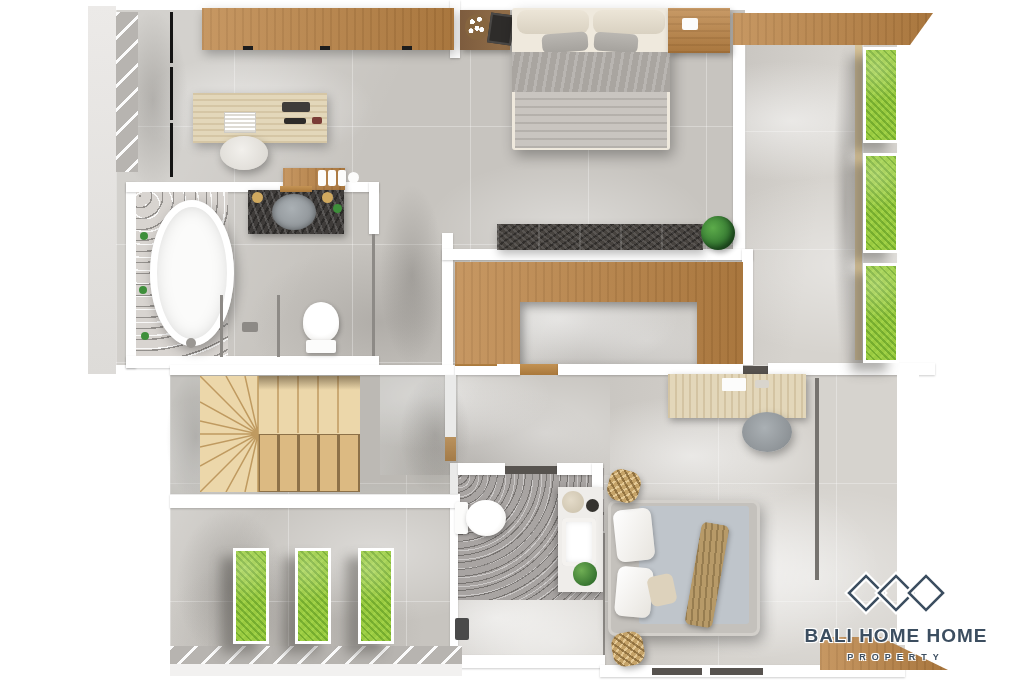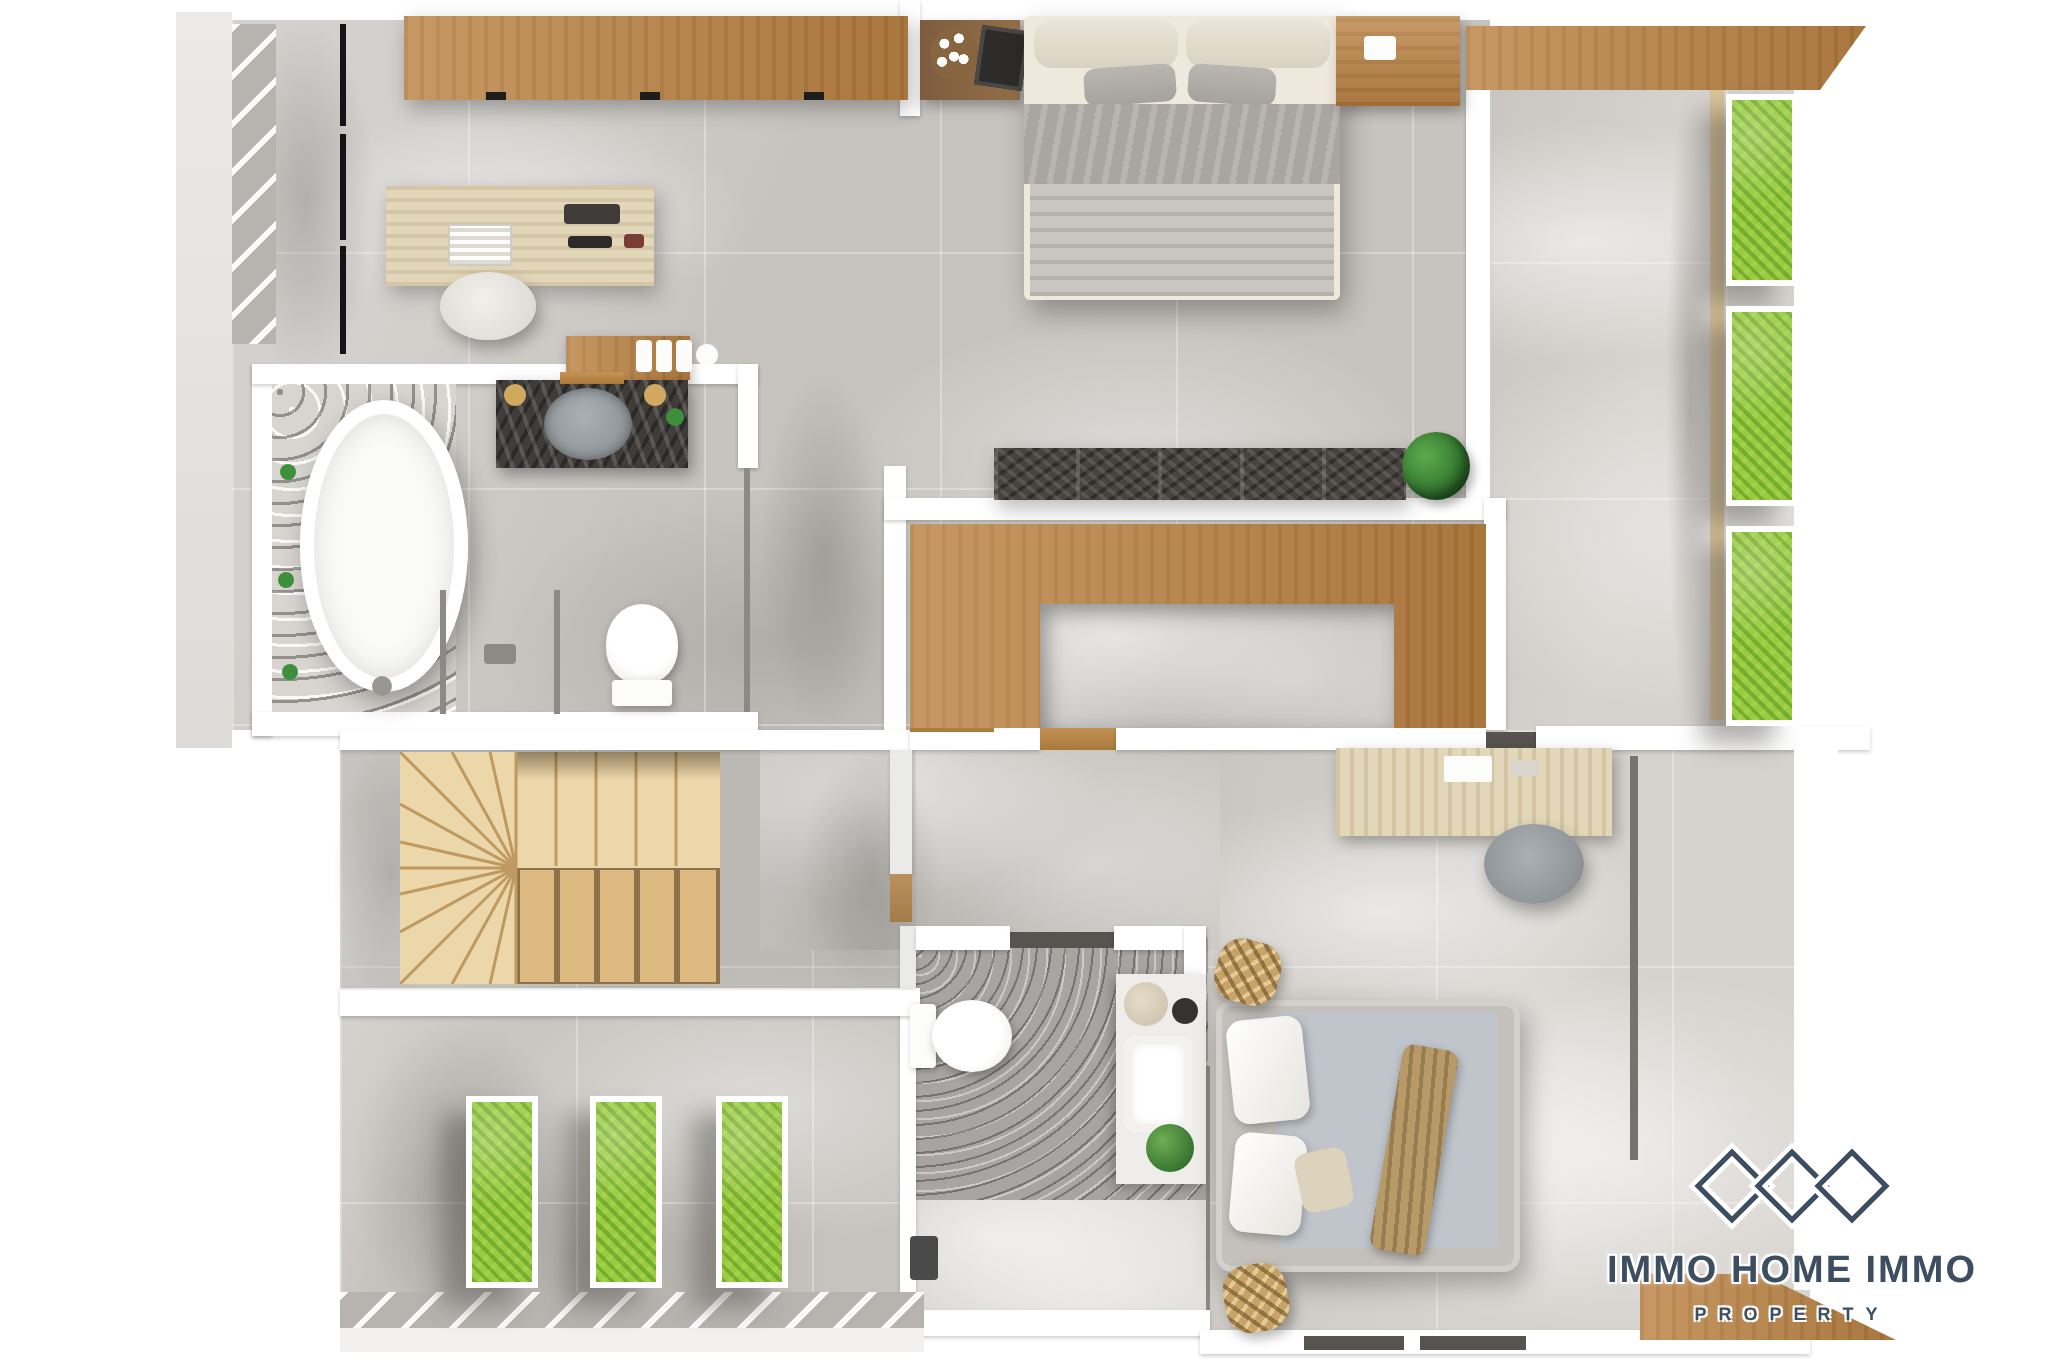--- a/index.html
+++ b/index.html
@@ -324,17 +324,17 @@
       </g>
       <g transform="translate(75 30) rotate(45)">
         <rect x="-12" y="-12" width="24" height="24" fill="none" stroke="#ffffff" stroke-width="7"></rect>
         <rect x="-12" y="-12" width="24" height="24" fill="none" style="stroke:var(--navy)" stroke-width="2.6"></rect>
       </g>
       <g transform="translate(105 30) rotate(45)">
         <rect x="-12" y="-12" width="24" height="24" fill="none" stroke="#ffffff" stroke-width="7"></rect>
         <rect x="-12" y="-12" width="24" height="24" fill="none" style="stroke:var(--navy)" stroke-width="2.6"></rect>
       </g>
     </svg>
-    <div class="brand">IMMO HOME IMMO</div>
+    <div class="brand">BALI HOME HOME</div>
     <div class="tagline">PROPERTY</div>
   </div>
 
 </div>
 
 </body></html>

